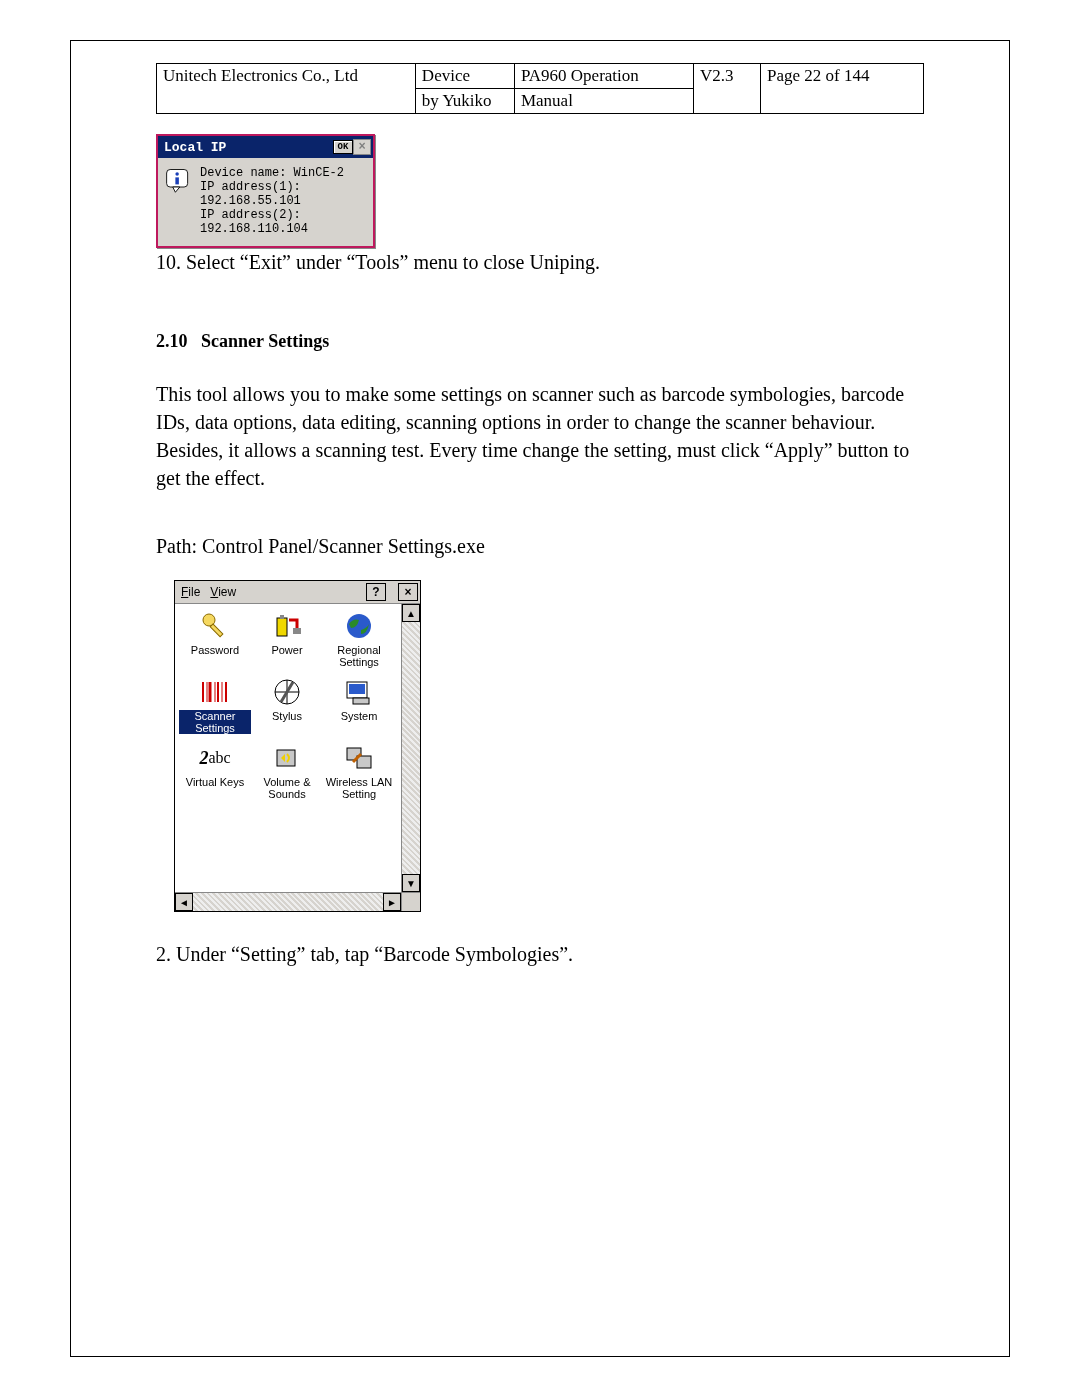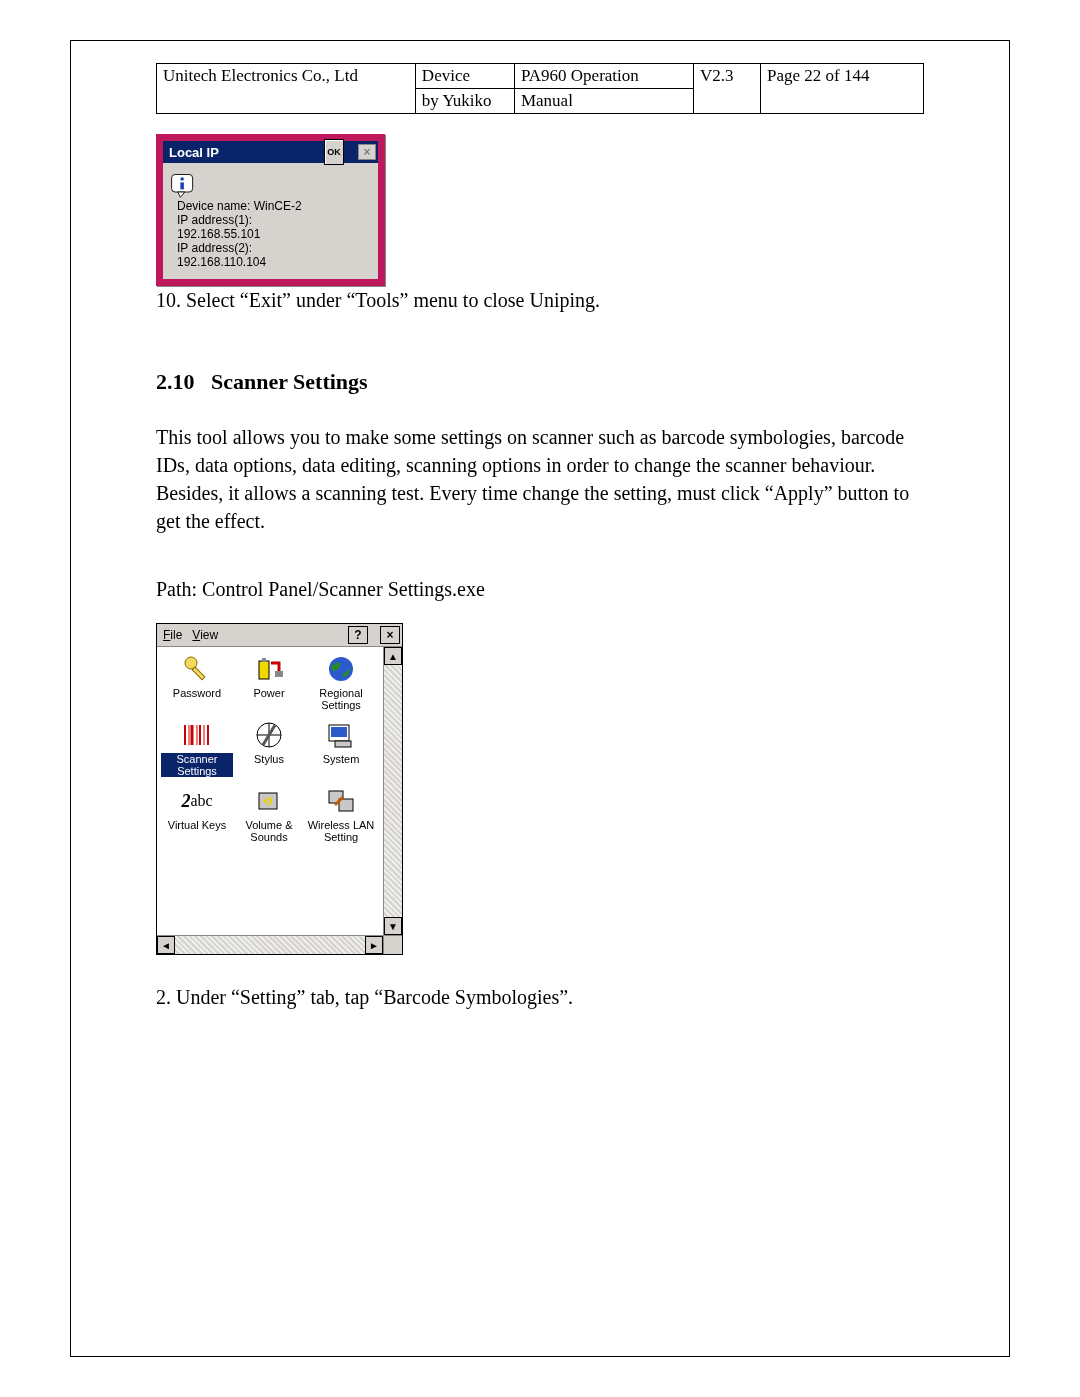--- a/index.html
+++ b/index.html
@@ -31,50 +31,50 @@
     border-collapse: collapse;
     font-size: 17px;
   }
   .header-table td {
     border: 1px solid #000;
     padding: 2px 6px;
     vertical-align: top;
   }
   .dialog1 {
     width: 215px;
-    border: 7px solid #be185d;
+    border: 2px solid #be185d;
     margin-top: 20px;
     box-shadow: 1px 1px 0 #888;
     background: #d6d3ce;
-    font-family: Liberation Sans, sans-serif;
+    font-family: Liberation Mono, monospace;
   }
   .titlebar {
     background: linear-gradient(#0a246a,#0a246a);
     color: #fff;
     height: 22px;
     display: flex;
     align-items: center;
     font-size: 13px;
     font-weight: bold;
     padding-left: 6px;
   }
   .titlebar .spacer { flex: 1; }
   .titlebar .okbtn {
     background: #d6d3ce;
     color: #000;
     font-size: 9px;
     font-weight: bold;
     width: 20px;
-    height: 26px;
+    height: 14px;
     border: 1px solid #000;
     box-shadow: 1px 1px #fff inset;
     display: flex;
     align-items: center;
     justify-content: center;
-    margin-right: 14px;
+    margin-right: 0;
     box-sizing: border-box;
   }
   .titlebar .closebtn {
     background: #d6d3ce;
     color: #808080;
     font-size: 12px;
     font-weight: bold;
     width: 16px;
     height: 14px;
     border: 1px solid #888;
@@ -82,47 +82,47 @@
     align-items: center;
     justify-content: center;
     margin-right: 2px;
   }
   .dialog1-body {
     display: flex;
     padding: 8px 6px 10px 6px;
     font-size: 12px;
     color: #000;
     background: #d6d3ce;
-    flex-direction: column;
   }
   .info-icon {
     width: 28px;
     height: 28px;
     flex: 0 0 28px;
   }
   .info-icon svg { width: 28px; height: 28px; }
   .dialog1-text { padding-left: 8px; line-height: 14px; }
   .body-text {
     font-size: 20px;
     line-height: 28px;
   }
   .section-heading {
-    font-size: 22px;
+    font-size: 18px;
     font-weight: bold;
     margin-top: 55px;
   }
   .para { margin-top: 28px; }
   .para2 { margin-top: 40px; }
   .cp-window {
     width: 245px;
     background: #d6d3ce;
     border: 1px solid #000;
     margin-top: 20px;
     font-family: Tahoma, Arial, sans-serif;
     font-size: 12px;
+    margin-left: 18px;
   }
   .cp-menubar {
     display: flex;
     align-items: center;
     height: 22px;
     border-bottom: 1px solid #888;
     padding-left: 6px;
     gap: 10px;
   }
   .cp-menubar .menu-item { }

